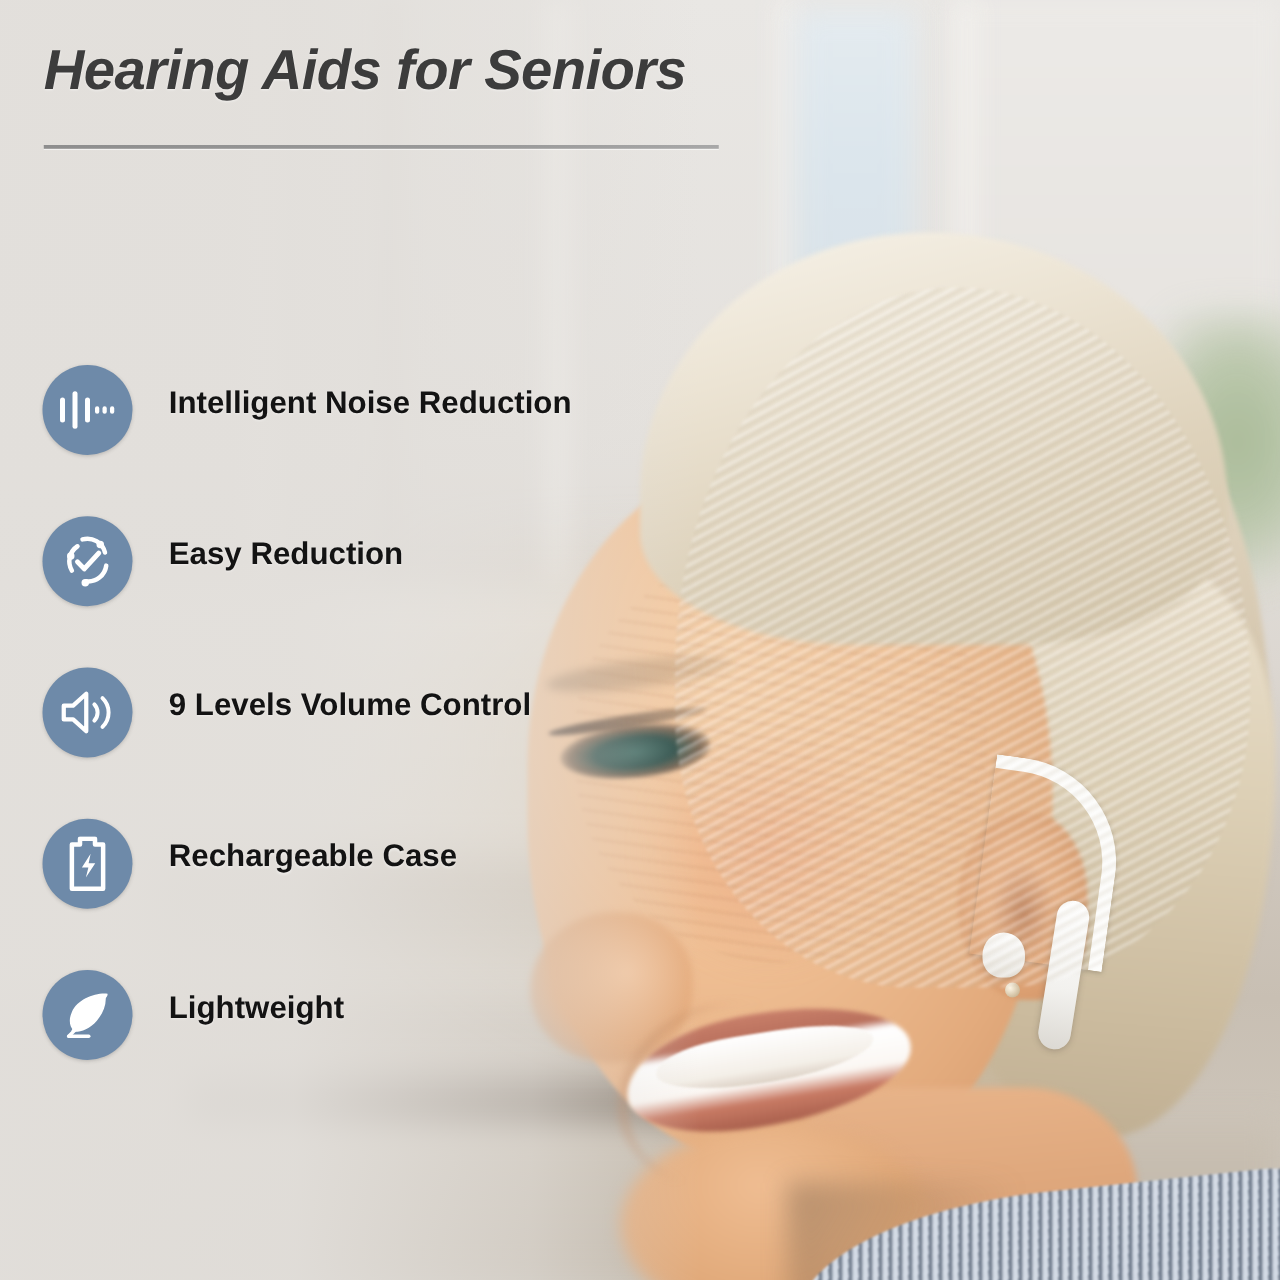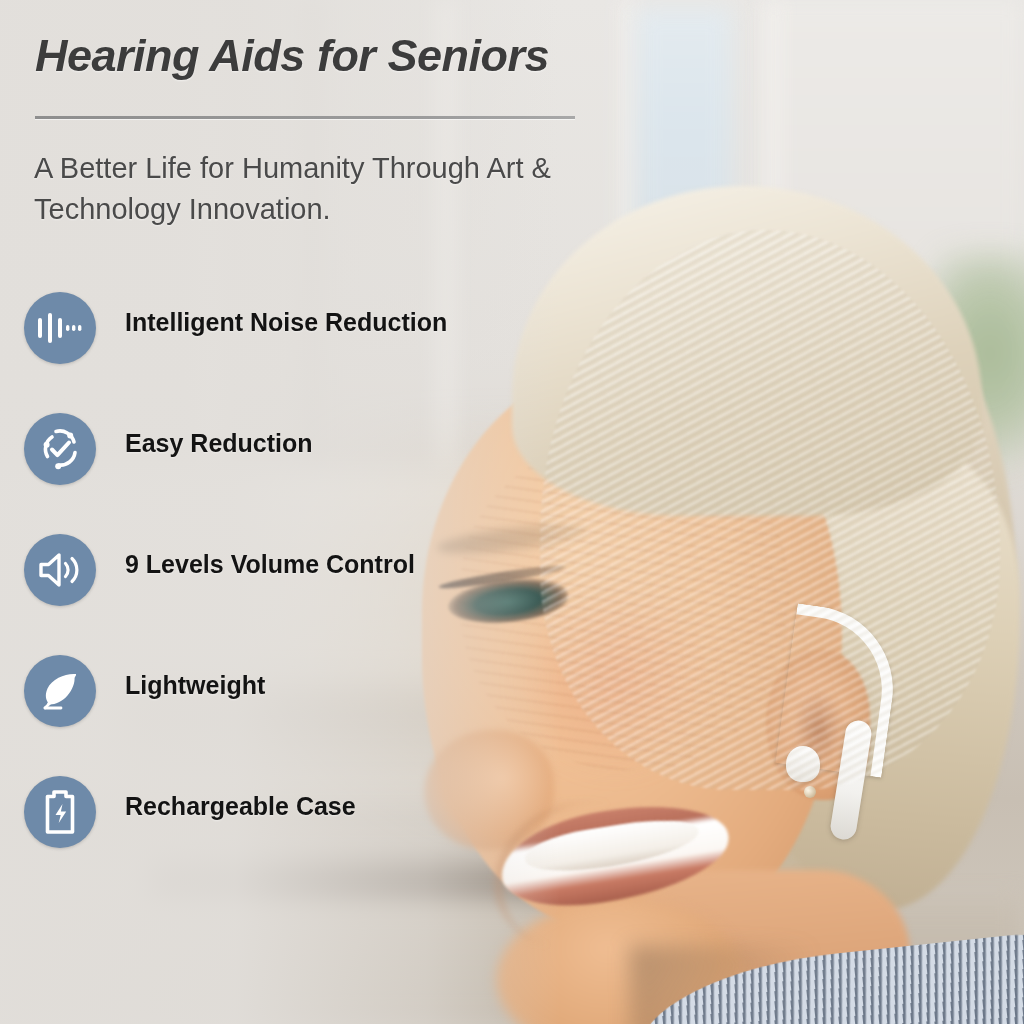--- a/index.html
+++ b/index.html
@@ -237,21 +237,21 @@
     position:absolute;left:35px;top:116px;width:540px;height:3px;
     background:linear-gradient(90deg,#8e8e8e,#9b9b9b 70%,#a8a8a8);
     box-shadow:0 1px 0 rgba(255,255,255,.6);
   }
   .subtitle{
     position:absolute;left:34px;top:148px;width:600px;
     font-size:29px;font-weight:normal;color:#4a4a4a;line-height:41px;
     text-shadow:0 1px 2px rgba(255,255,255,.5);
   }
 
-  .features{position:absolute;left:24px;top:292px;width:520px;}
+  .features{position:absolute;left:34px;top:292px;width:520px;}
   .feature{
     position:relative;height:121px;
   }
   .icon-circle{
     position:absolute;left:0;top:0;width:72px;height:72px;border-radius:50%;
     background:#6e8aa9;
     display:flex;align-items:center;justify-content:center;
     box-shadow:0 1px 3px rgba(70,70,70,.25);
   }
   .icon-circle svg{display:block;}
@@ -311,21 +311,20 @@
 
     <div class="left-fade"></div>
   </div>
 
   <div class="content">
 
     <div class="title">Hearing Aids for Seniors</div>
 
     <div class="divider"></div>
 
-    <div class="subtitle">A Better Life for Humanity Through Art &amp; Technology Innovation.</div>
 
     <div class="features">
 
       <div class="feature">
         <div class="icon-circle">
           <svg width="46" height="34" viewBox="0 0 46 34">
             <g fill="#ffffff">
               <rect x="1" y="7" width="4" height="20" rx="2"></rect>
               <rect x="11" y="2" width="4" height="30" rx="2"></rect>
               <rect x="21" y="7" width="4" height="20" rx="2"></rect>
@@ -366,37 +365,37 @@
               <path d="M27.5 12.5 A9.5 9.5 0 0 1 27.5 25.5"></path>
               <path d="M34 7.5 A16 16 0 0 1 34 30.5"></path>
             </g>
           </svg>
         </div>
         <div class="feature-label">9 Levels Volume Control</div>
       </div>
 
       <div class="feature">
         <div class="icon-circle">
+          <svg width="34" height="44" viewBox="0 0 34 44">
+            <path d="M11 2 h12 v4.5 h6.5 v35.5 h-25 V6.5 H11 Z" fill="none" stroke="#ffffff" stroke-width="3.6" stroke-linejoin="round"></path>
+            <path d="M19.5 14 l-7 11 h5.2 l-2 8 7.5 -11.5 h-5.3 Z" fill="#ffffff"></path>
+          </svg>
+        </div>
+        <div class="feature-label">Rechargeable Case</div>
+      </div>
+
+      <div class="feature">
+        <div class="icon-circle">
           <svg width="42" height="42" viewBox="0 0 42 42">
             <path d="M37 4 C27 3 13 8.5 8.5 18.5 C5.5 25 7 30.5 9.5 33 L34.5 8.5
                      C36 7.2 37.4 5.6 37 4 Z" fill="#ffffff"></path>
             <path d="M35.5 6.5 C29 12 19 21 11 29.5 C9.5 31 8.5 32.5 8 34
                      C13 35.5 22 33 28.5 25.5 C33.5 19.8 36.2 12.5 35.5 6.5 Z" fill="#ffffff"></path>
             <path d="M6 38 h16" stroke="#ffffff" stroke-width="2.8" stroke-linecap="round" fill="none"></path>
             <path d="M6 38 L20 24" stroke="#ffffff" stroke-width="2.8" stroke-linecap="round" fill="none"></path>
           </svg>
         </div>
         <div class="feature-label">Lightweight</div>
       </div>
 
-      <div class="feature">
-        <div class="icon-circle">
-          <svg width="34" height="44" viewBox="0 0 34 44">
-            <path d="M11 2 h12 v4.5 h6.5 v35.5 h-25 V6.5 H11 Z" fill="none" stroke="#ffffff" stroke-width="3.6" stroke-linejoin="round"></path>
-            <path d="M19.5 14 l-7 11 h5.2 l-2 8 7.5 -11.5 h-5.3 Z" fill="#ffffff"></path>
-          </svg>
-        </div>
-        <div class="feature-label">Rechargeable Case</div>
-      </div>
-
     </div>
   </div>
 </div>
 
 </body></html>

